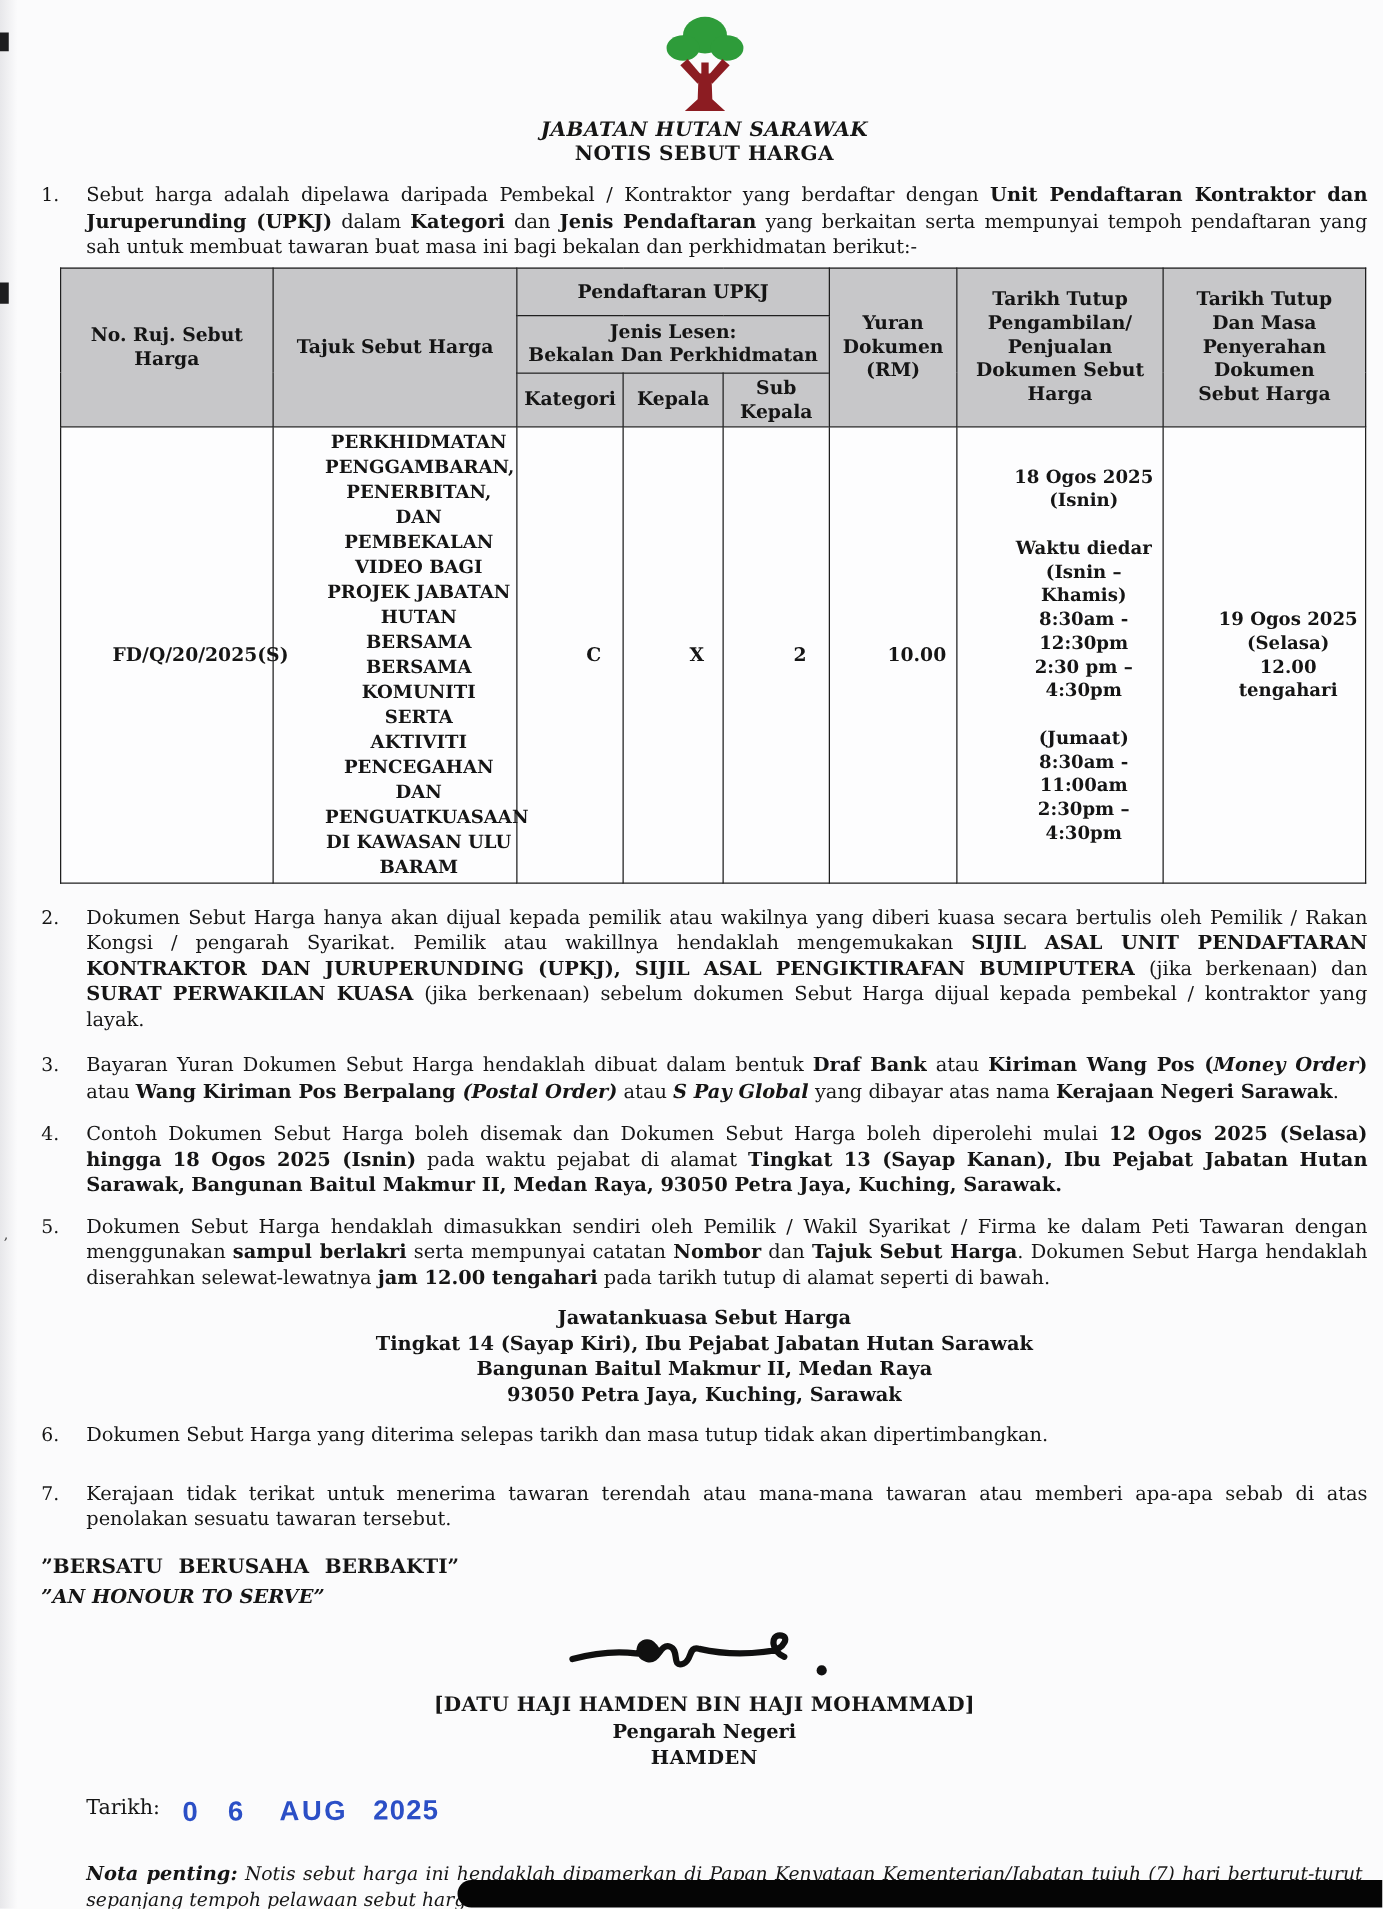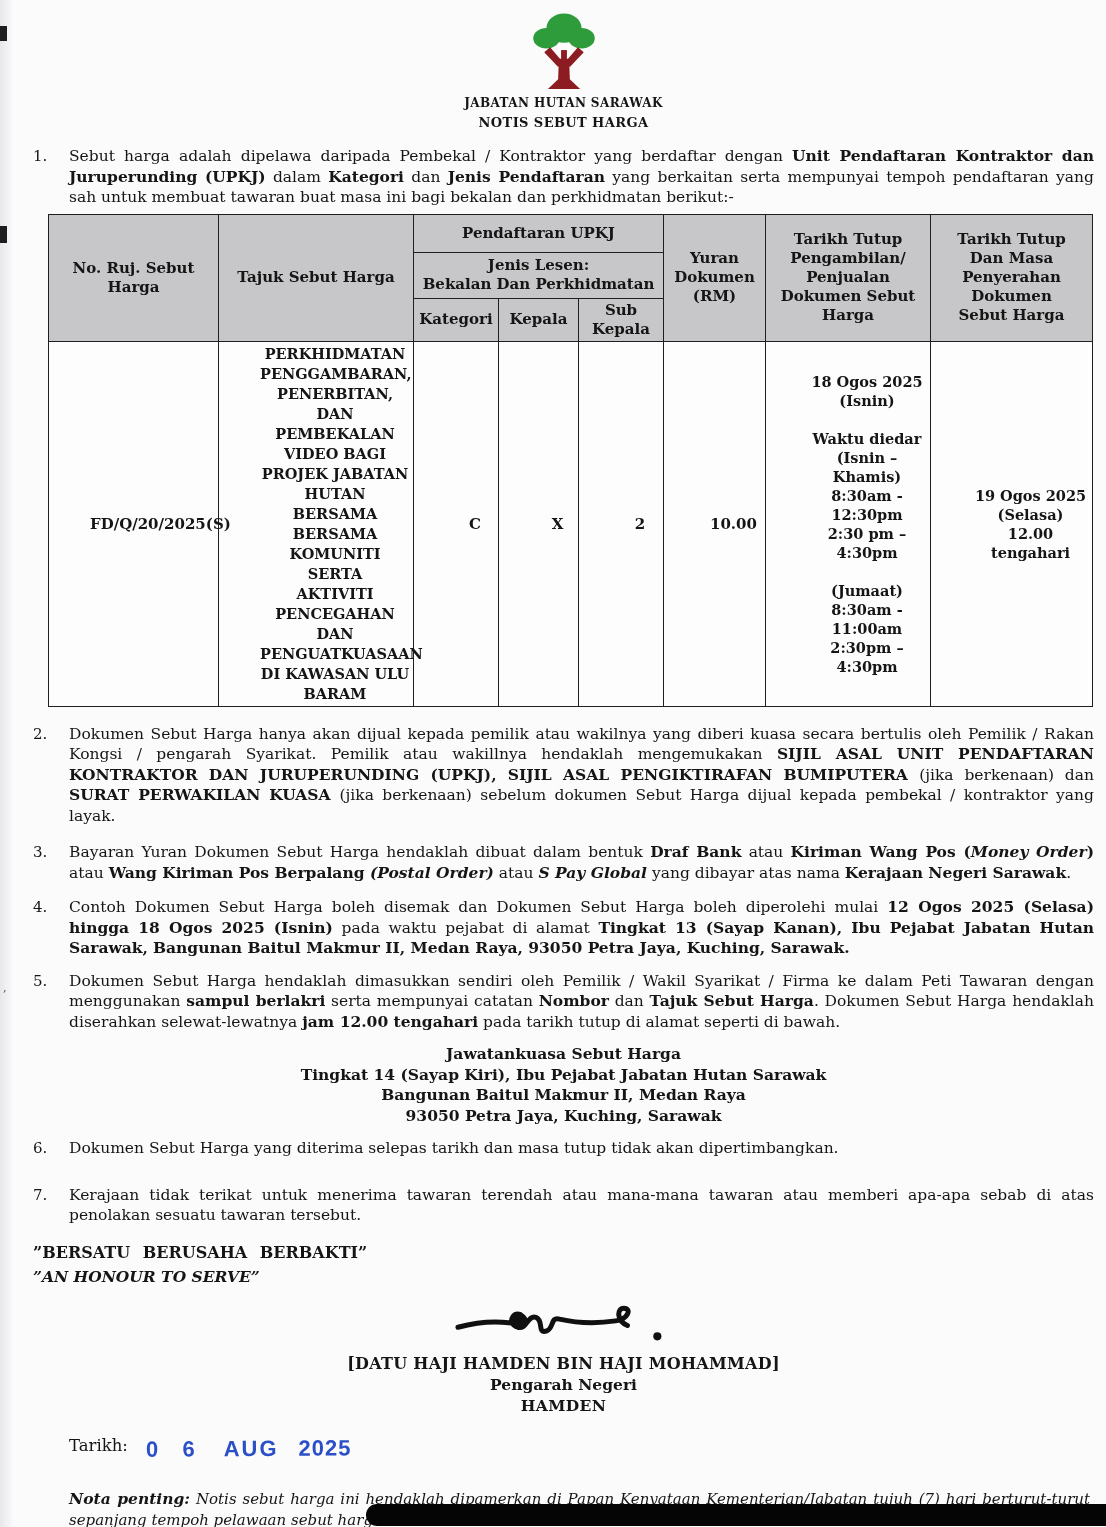--- a/index.html
+++ b/index.html
@@ -20,22 +20,22 @@
     background:linear-gradient(to right, #e7e7ea, rgba(255,255,255,0));
   }
   .edge-mark { position:absolute; background:#1d1d1f; }
   .edge-mark.m1 { left:0; top:26px;  width:7px; height:15px; }
   .edge-mark.m2 { left:0; top:226px; width:7px; height:17px; }
   .edge-tick { position:absolute; left:3px; top:981px; font-size:11px; color:#3a3a3a; }
 
   
   .doc-header { text-align:center; }
   .logo-svg { display:block; margin:0 auto; }
-  .org-title   { font-size:12px; font-weight:bold; line-height:19px; letter-spacing:.4px; }
-  .doc-title   { font-size:13px; font-weight:bold; line-height:19px; letter-spacing:.4px; }
+  .org-title   { font-size:16px; font-weight:bold; line-height:19px; letter-spacing:.4px;font-style:italic; }
+  .doc-title   { font-size:16px; font-weight:bold; line-height:19px; letter-spacing:.4px; }
 
   
   .para { display:flex; padding-right:0; }
   .para-num  { width:36px; flex-shrink:0; font-size:15px; padding-top:1px; }
   .para-body { flex:1; font-size:15.5px; line-height:20.5px; text-align:justify; }
   .p1 { margin-top:14px; }
   .p2 { margin-top:17px; }
   .p3 { margin-top:16px; }
   .p4 { margin-top:14px; }
   .p5 { margin-top:12px; }

